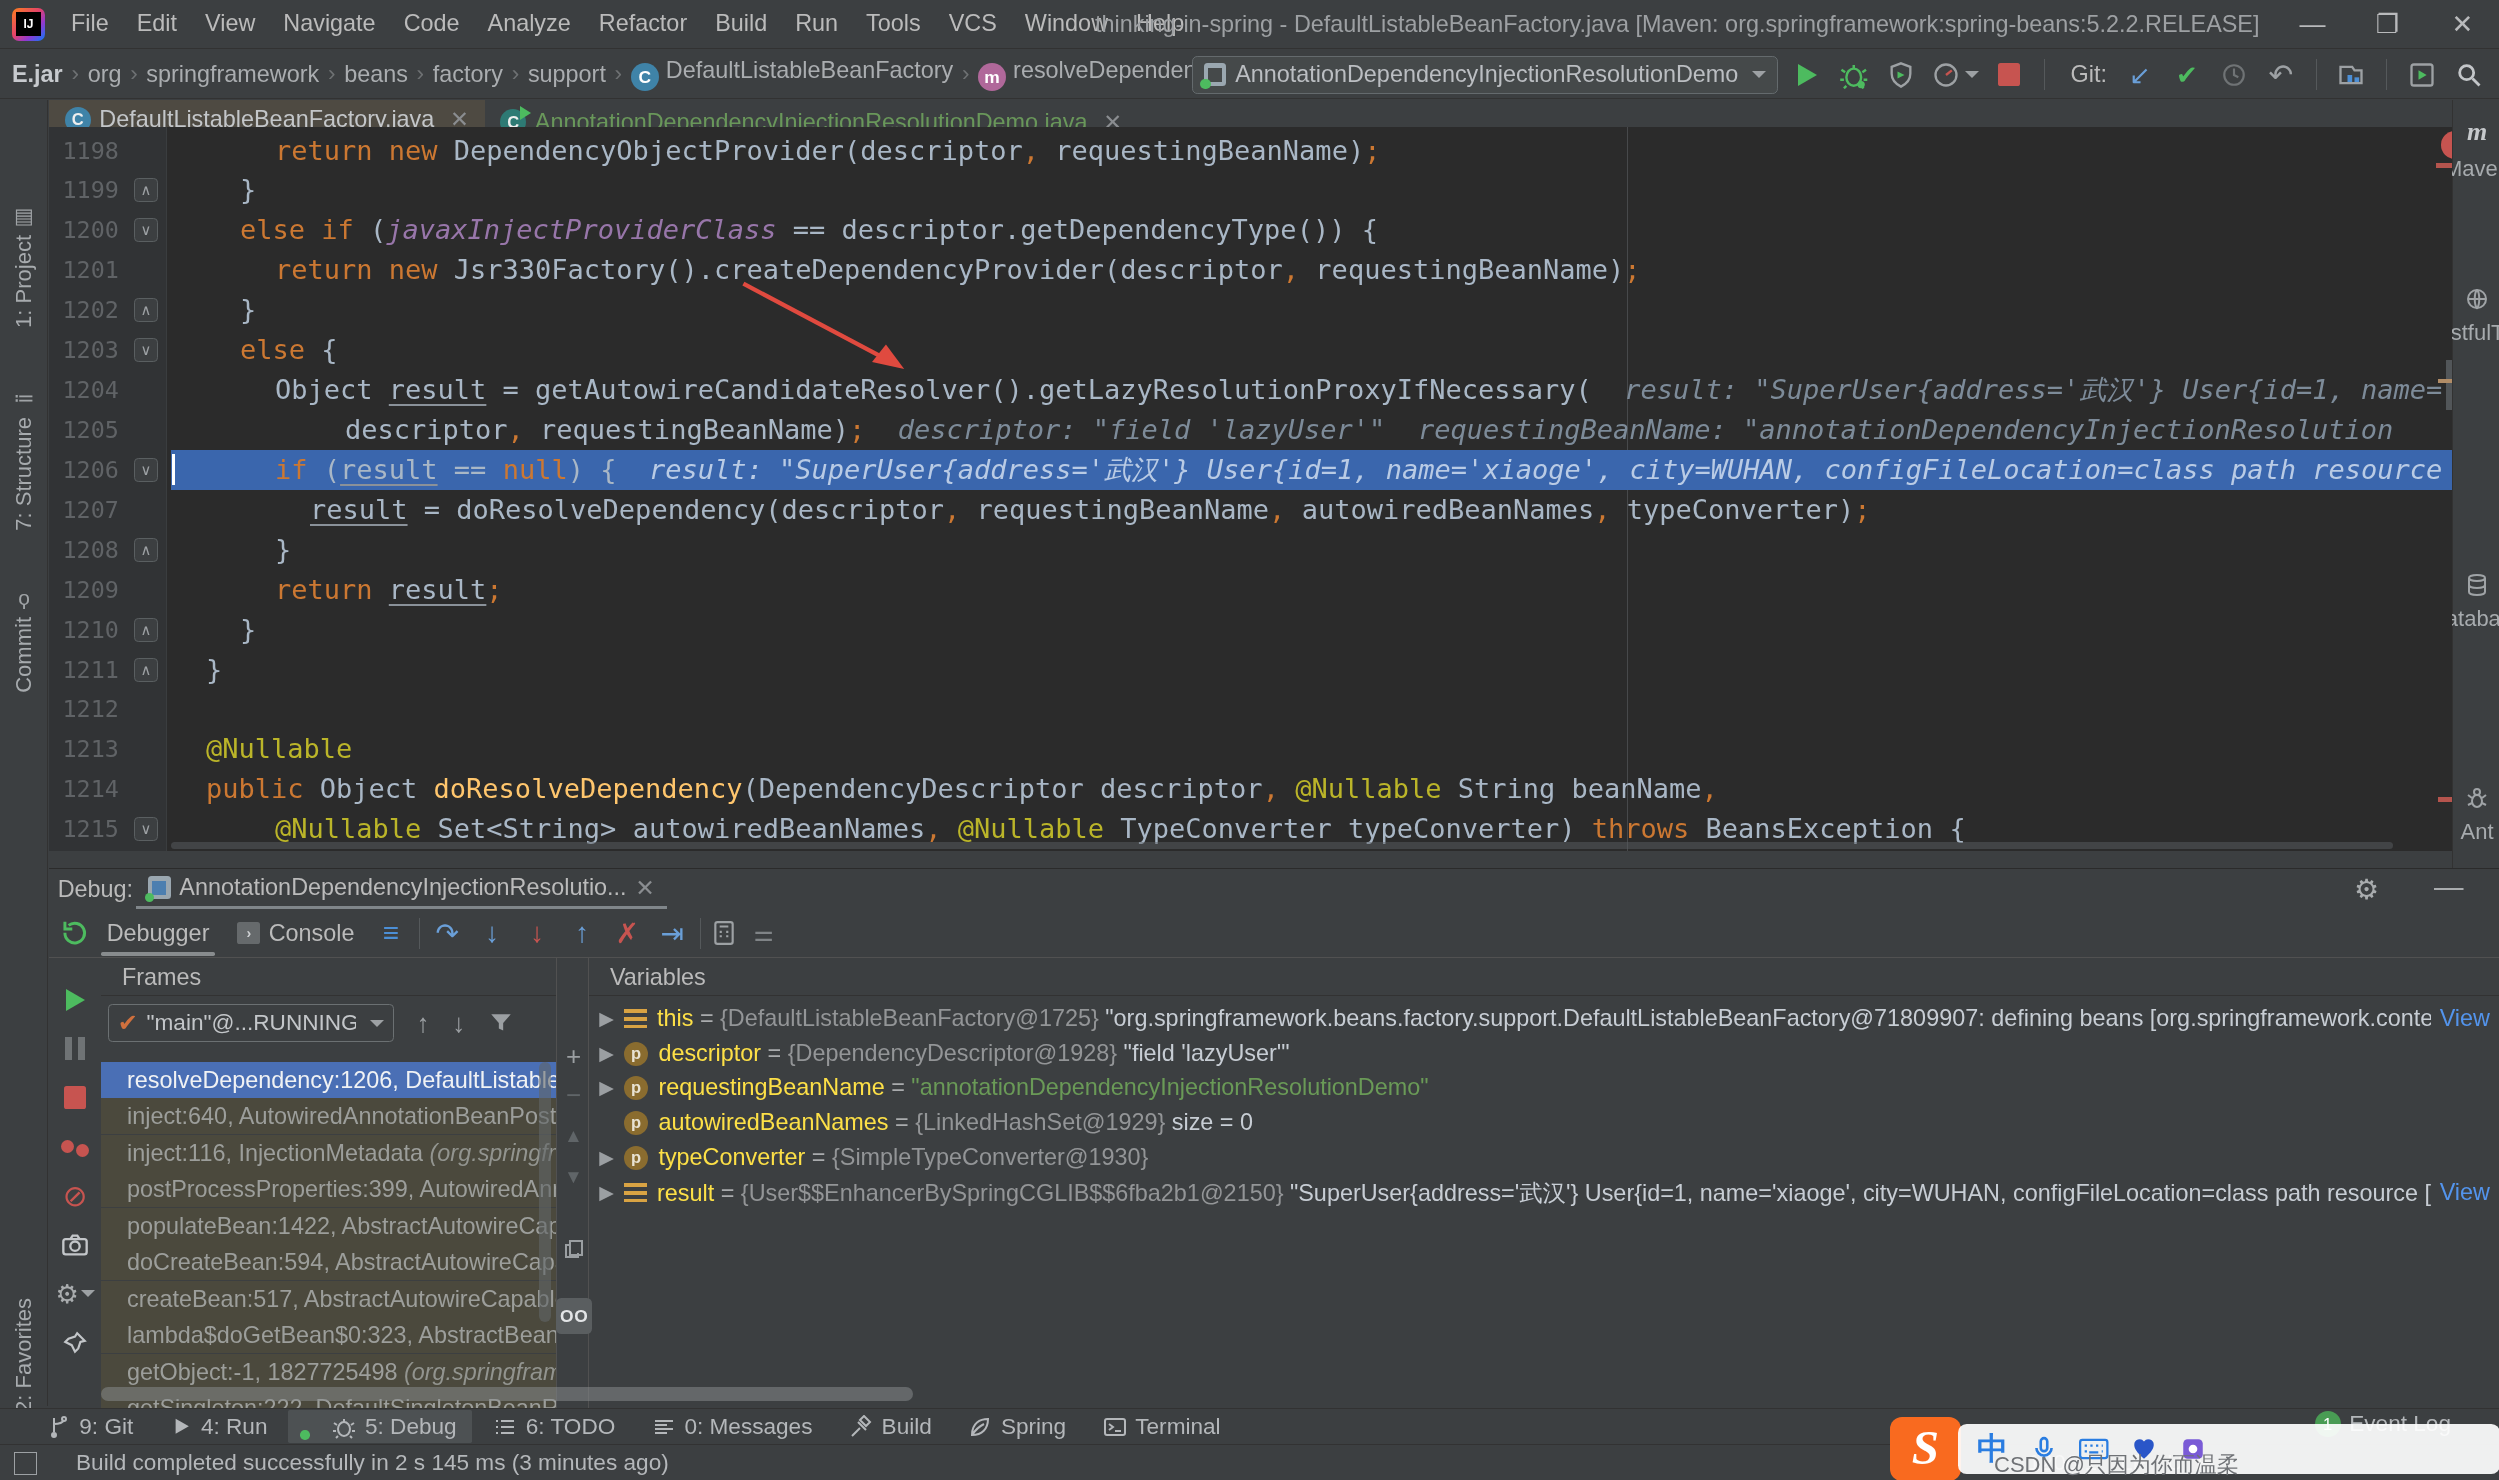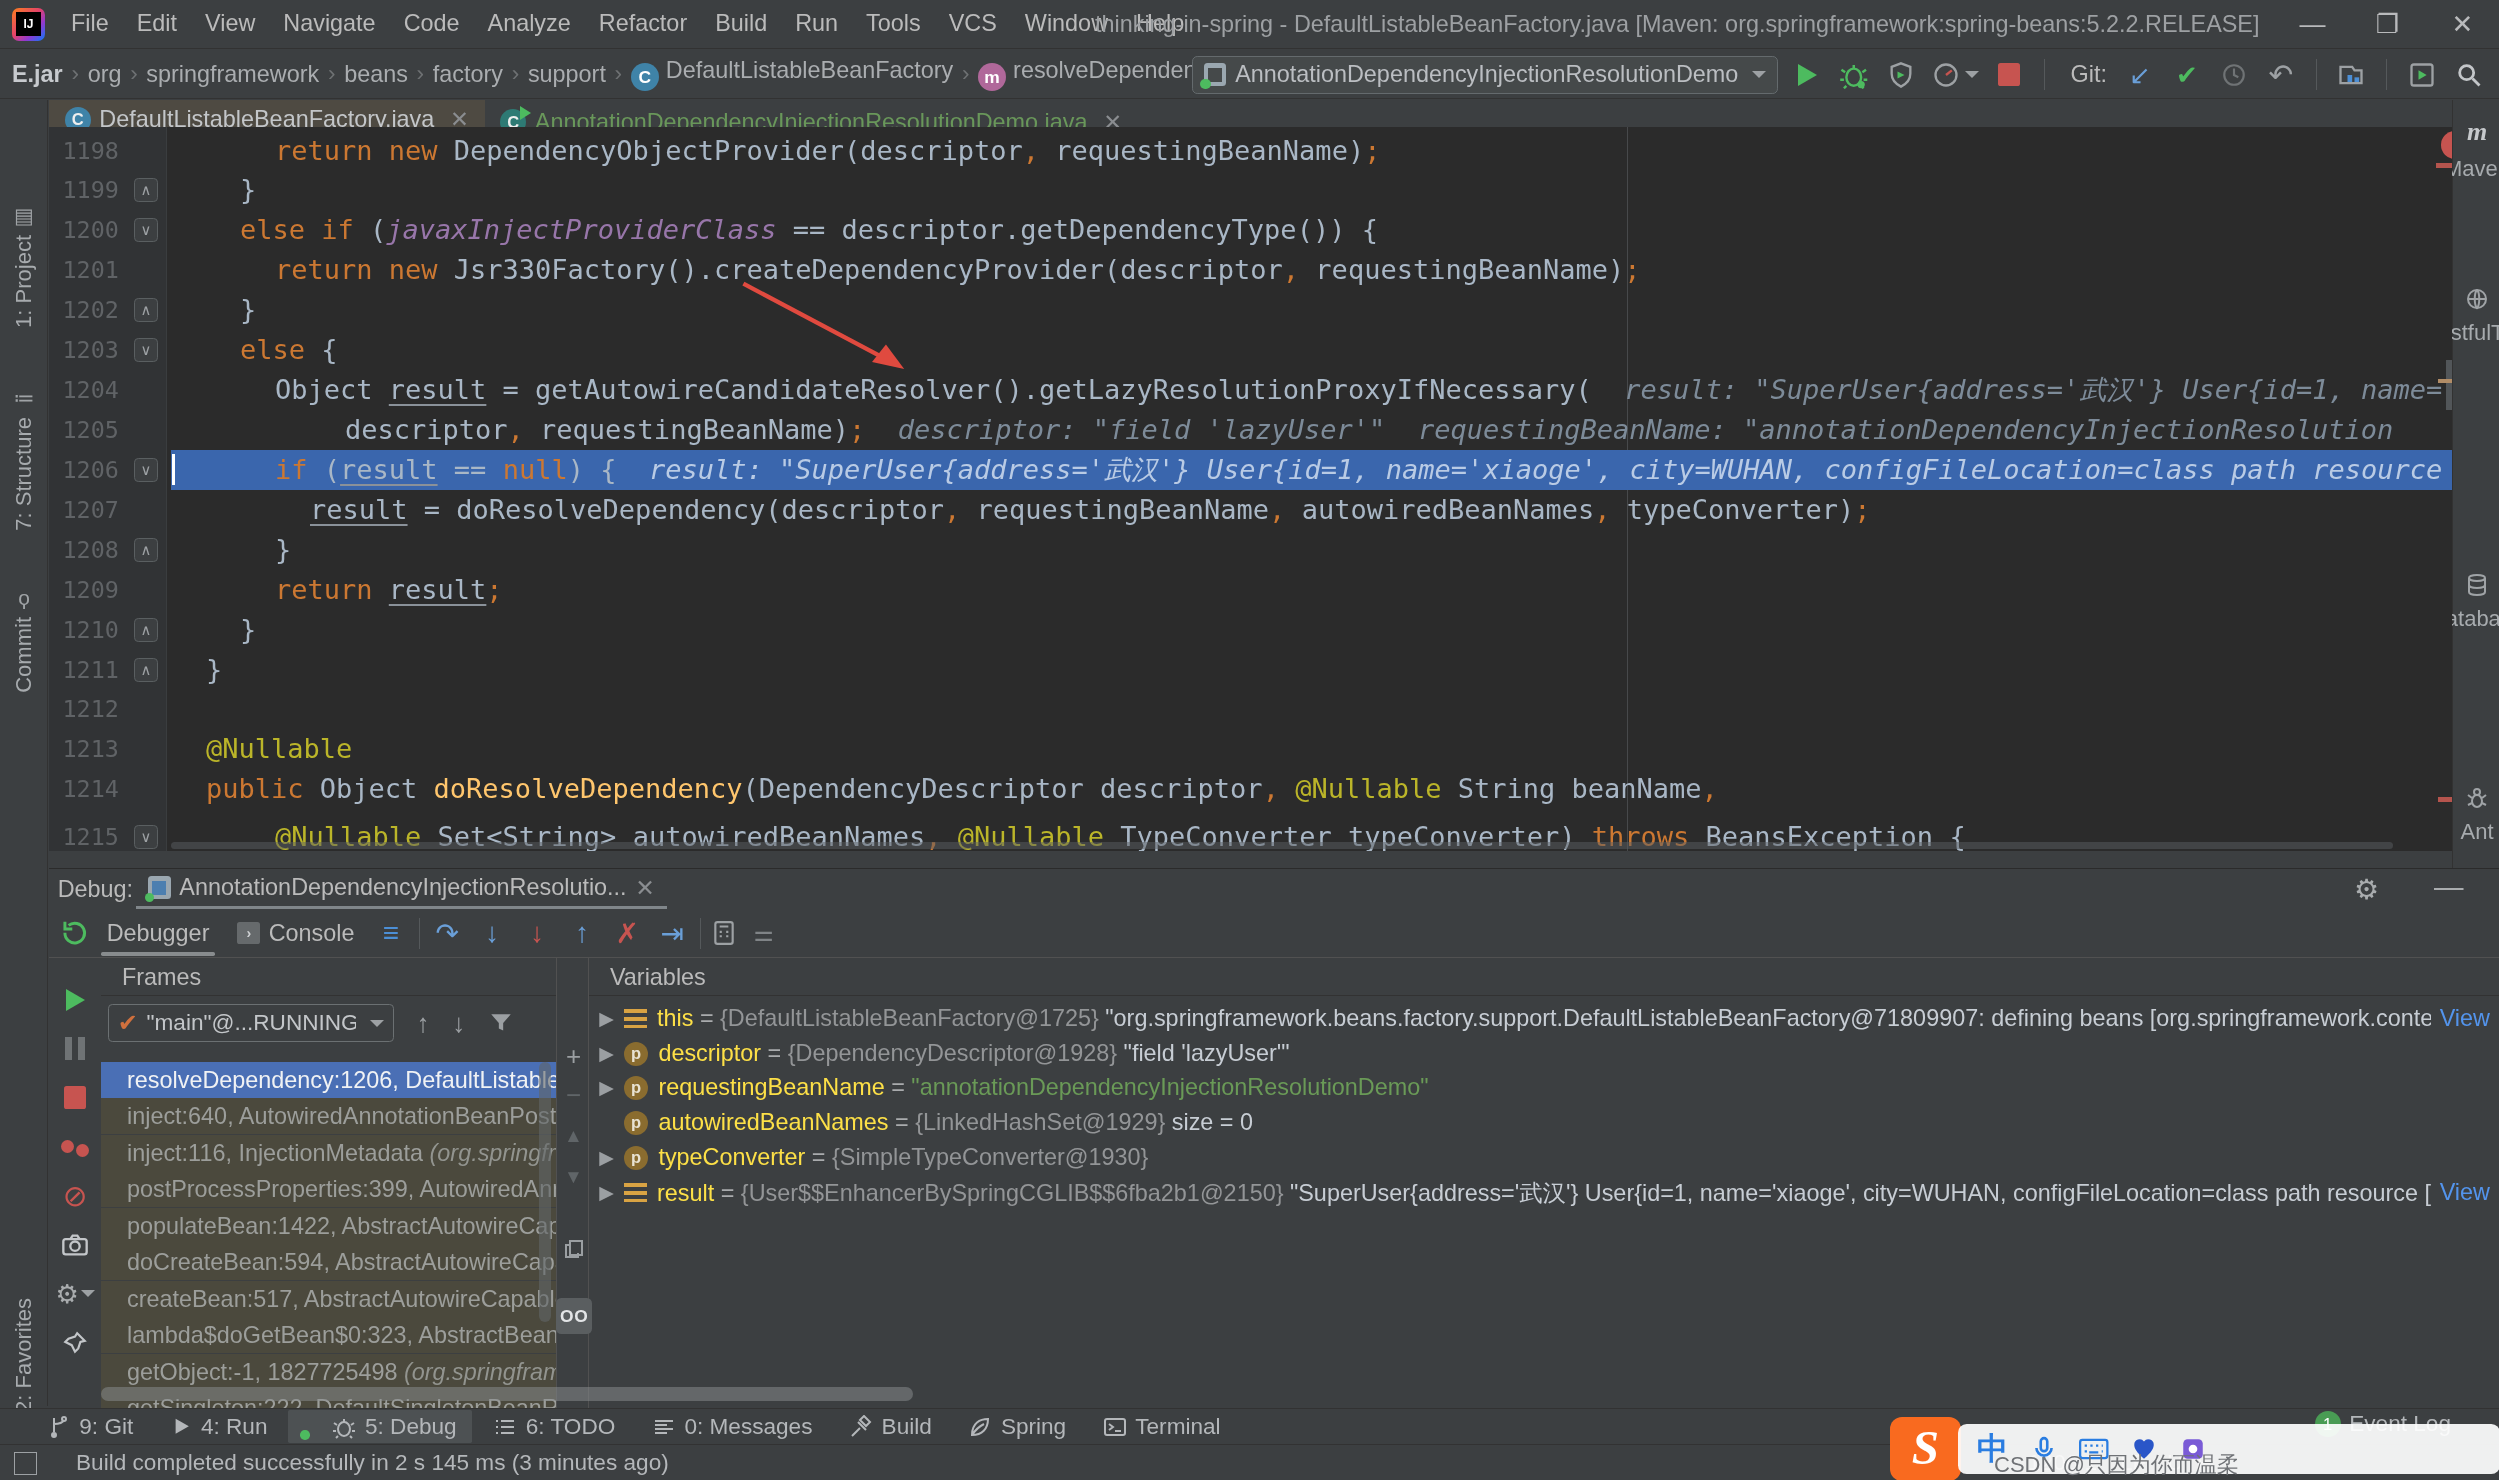--- a/index.html
+++ b/index.html
@@ -442,21 +442,21 @@
           <span class="ccontent" style="padding-left: 0px;"></span>
         </div>
         <div class="cline" style="top: 602px;">
           <span class="lnum">1213</span>
           <span class="ccontent" style="padding-left: 35px;"><span class="ann">@Nullable</span></span>
         </div>
         <div class="cline" style="top: 642px;">
           <span class="lnum">1214</span>
           <span class="ccontent" style="padding-left: 35px;"><span class="kw">public </span><span class="pl">Object </span><span class="mth">doResolveDependency</span><span class="pl">(DependencyDescriptor descriptor</span><span class="kw">,</span><span class="pl"> </span><span class="ann">@Nullable</span><span class="pl"> String beanName</span><span class="kw">,</span></span>
         </div>
-        <div class="cline" style="top: 682px; margin-top: 8px;">
+        <div class="cline" style="top: 682px;">
           <span class="lnum">1215</span>
           <span class="foldic">∨</span>
           <span class="ccontent" style="padding-left: 104px;"><span class="ann">@Nullable</span><span class="pl"> Set&lt;String&gt; autowiredBeanNames</span><span class="kw">,</span><span class="pl"> </span><span class="ann">@Nullable</span><span class="pl"> TypeConverter typeConverter) </span><span class="kw">throws</span><span class="pl"> BeansException {</span></span>
         </div>
       </div>
 
     <svg id="red-arrow" width="226" height="113" viewBox="0 0 260 130">
       <line x1="20" y1="10" x2="190" y2="100" stroke="#e04a3f" stroke-width="5"></line>
       <polygon points="205,108 168,100 184,80" fill="#e04a3f"></polygon>
     </svg>

